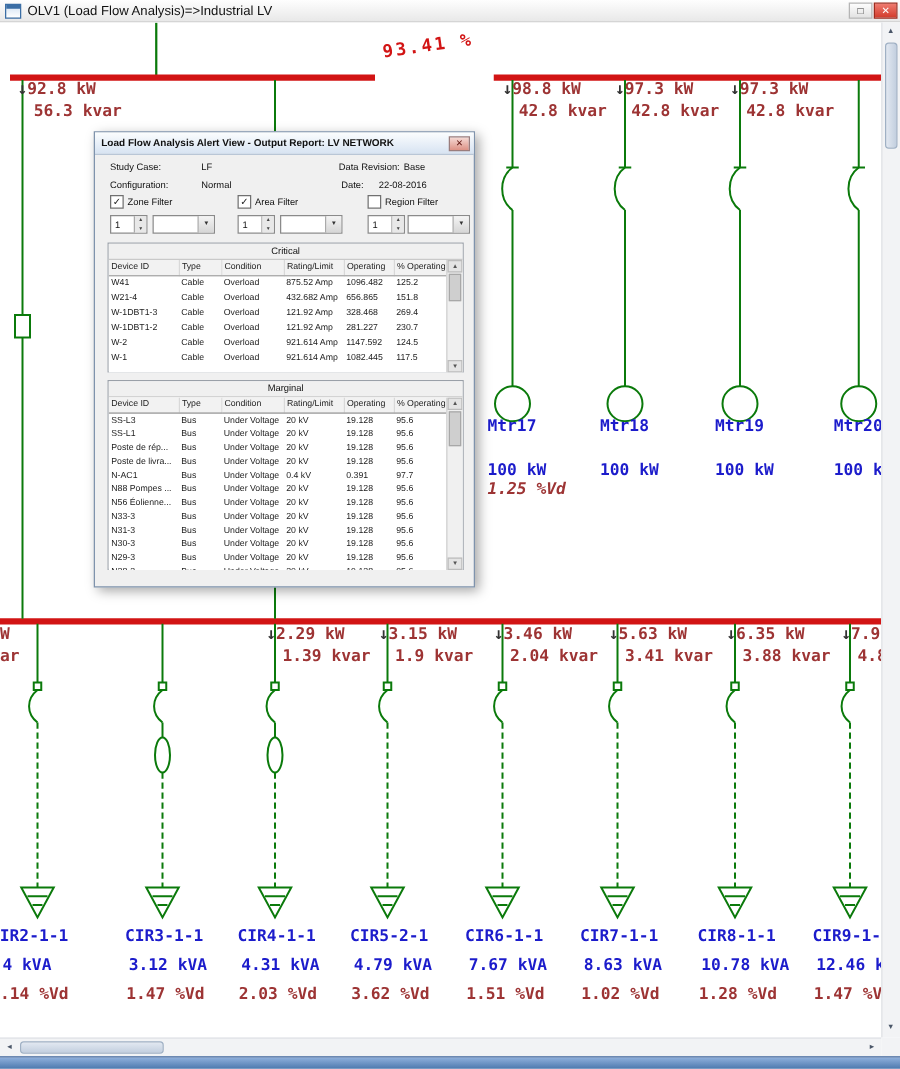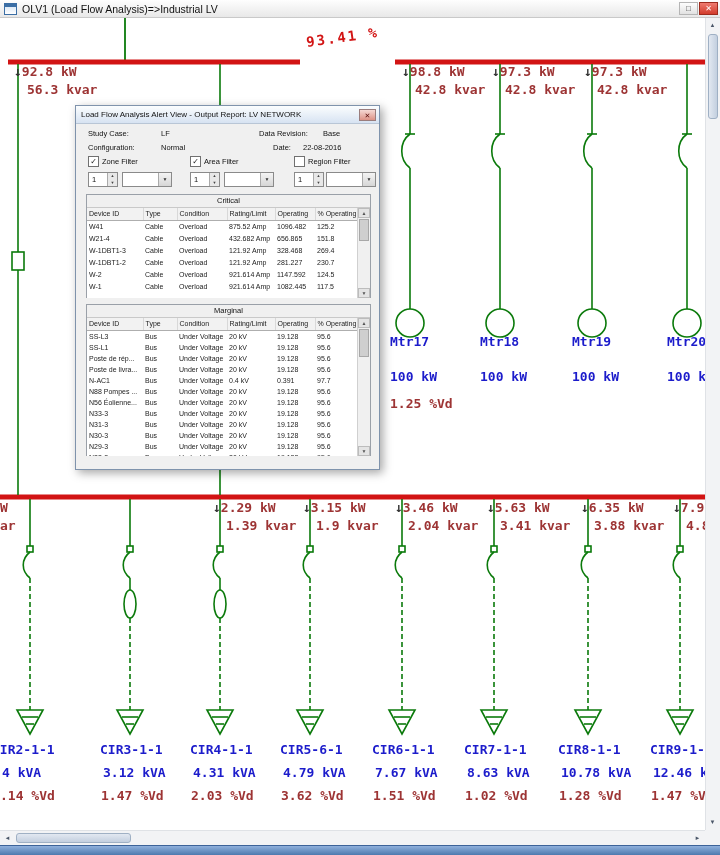--- a/index.html
+++ b/index.html
@@ -26,21 +26,21 @@
   .diagram{position:absolute;left:0;top:0;width:705px;height:812px;overflow:hidden;}
   .diagram svg{position:absolute;left:0;top:0;}
   .lbl{position:absolute;font-family:"DejaVu Sans Mono",monospace;font-size:13px;font-weight:bold;
     white-space:nowrap;line-height:15px;}
   .flow{color:#9d3434;}
   .flow .l2{padding-left:13px;margin-top:3px;}
   .arr{color:#333;}
   .busload{color:#d21414;transform:rotate(-8deg);letter-spacing:2px;font-size:14px;}
   .mtr .nm{color:#1c1ccb;}
   .mtr .rt{color:#1c1ccb;margin-top:20px;}
-  .mtr .vd{color:#9d3434;margin-top:12px;}
+  .mtr .vd{color:#9d3434;font-style:italic;}
   .load .nm{color:#1c1ccb;}
   .load .kva{color:#1c1ccb;margin-top:8px;padding-left:3px;}
   .load .vd{color:#9d3434;margin-top:8px;padding-left:1px;}
 
   
   .vsb{position:absolute;right:0;top:0;width:15px;height:812px;background:#f2f3f5;
     border-left:1px solid #dfe2e6;box-sizing:border-box;}
   .hsb{position:absolute;left:0;top:812px;width:705px;height:15px;background:#f2f3f5;
     border-top:1px solid #dfe2e6;box-sizing:border-box;}
   .sbtn{position:absolute;width:15px;height:15px;font-size:6px;line-height:14px;text-align:center;color:#4a5668;}
@@ -48,21 +48,21 @@
     background:linear-gradient(90deg,#e2e8f1,#c3cfdf);border:1px solid #9fb0c4;border-radius:3px;box-sizing:border-box;}
   .hthumb{position:absolute;top:2px;height:10px;left:16px;width:115px;
     background:linear-gradient(#e2e8f1,#c3cfdf);border:1px solid #9fb0c4;border-radius:3px;box-sizing:border-box;}
   .corner{position:absolute;left:705px;top:812px;width:15px;height:15px;background:#f2f3f5;}
 
   
   .dlg{position:absolute;left:75px;top:87px;width:305px;height:365px;background:#f0f0f0;
     border:1px solid #7f93ac;box-shadow:3px 3px 9px rgba(0,0,0,.35);box-sizing:border-box;}
   .dlg-tb{height:17px;background:linear-gradient(#fbfdfe,#d7e3f2);border-bottom:1px solid #b9c6d6;
     display:flex;align-items:center;padding:0 3px 0 5px;}
-  .dlg-tb .t{font-size:8px;font-weight:normal;color:#111;white-space:nowrap;}
+  .dlg-tb .t{font-size:8px;font-weight:bold;color:#111;white-space:nowrap;}
   .dlg-close{margin-left:auto;width:17px;height:12px;font-size:7px;line-height:11px;text-align:center;
     border:1px solid #9a7d7d;background:linear-gradient(#f5d9d4,#dd9286);color:#5d1410;box-sizing:border-box;flex:0 0 auto;}
   .fld{position:absolute;font-size:7.5px;color:#111;white-space:nowrap;}
   .chk{position:absolute;top:50px;display:flex;align-items:center;font-size:7.5px;color:#111;white-space:nowrap;}
   .chk .box{width:9px;height:9px;border:1px solid #707070;background:#fff;margin-right:3px;
     font-size:8px;line-height:9px;text-align:center;color:#222;box-sizing:content-box;}
   .spin{position:absolute;top:66px;width:30px;height:15px;background:#fff;border:1px solid #8a8a8a;
     font-size:7.5px;display:flex;box-sizing:border-box;}
   .spin .v{flex:1;padding:2px 0 0 3px;color:#111;}
   .spin .btns{width:9px;display:flex;flex-direction:column;border-left:1px solid #aaa;}
@@ -303,21 +303,21 @@
         <div class="nm">CIR3-1-1</div>
         <div class="kva">3.12 kVA</div>
         <div class="vd">1.47 %Vd</div>
       </div>
       <div class="lbl load" style="left:190px;top:724px">
         <div class="nm">CIR4-1-1</div>
         <div class="kva">4.31 kVA</div>
         <div class="vd">2.03 %Vd</div>
       </div>
       <div class="lbl load" style="left:280px;top:724px">
-        <div class="nm">CIR5-6-1</div>
+        <div class="nm">CIR5-2-1</div>
         <div class="kva">4.79 kVA</div>
         <div class="vd">3.62 %Vd</div>
       </div>
       <div class="lbl load" style="left:372px;top:724px">
         <div class="nm">CIR6-1-1</div>
         <div class="kva">7.67 kVA</div>
         <div class="vd">1.51 %Vd</div>
       </div>
       <div class="lbl load" style="left:464px;top:724px">
         <div class="nm">CIR7-1-1</div>
@@ -336,21 +336,21 @@
       </div>
 
       <div class="dlg">
         <div class="dlg-tb">
           <span class="t">Load Flow Analysis Alert View - Output Report: LV NETWORK</span>
           <span class="dlg-close">✕</span>
         </div>
 
         <span class="fld" style="left:12px;top:23px">Study Case:</span>
         <span class="fld" style="left:85px;top:23px">LF</span>
-        <span class="fld" style="left:183px;top:23px">Data Revision:</span>
+        <span class="fld" style="left:195px;top:23px">Data Revision:</span>
         <span class="fld" style="left:247px;top:23px">Base</span>
         <span class="fld" style="left:12px;top:37px">Configuration:</span>
         <span class="fld" style="left:85px;top:37px">Normal</span>
         <span class="fld" style="left:197px;top:37px">Date:</span>
         <span class="fld" style="left:227px;top:37px">22-08-2016</span>
 
         <label class="chk" style="left:12px">
           <span class="box">✓</span>
           <span>Zone Filter</span>
         </label>

